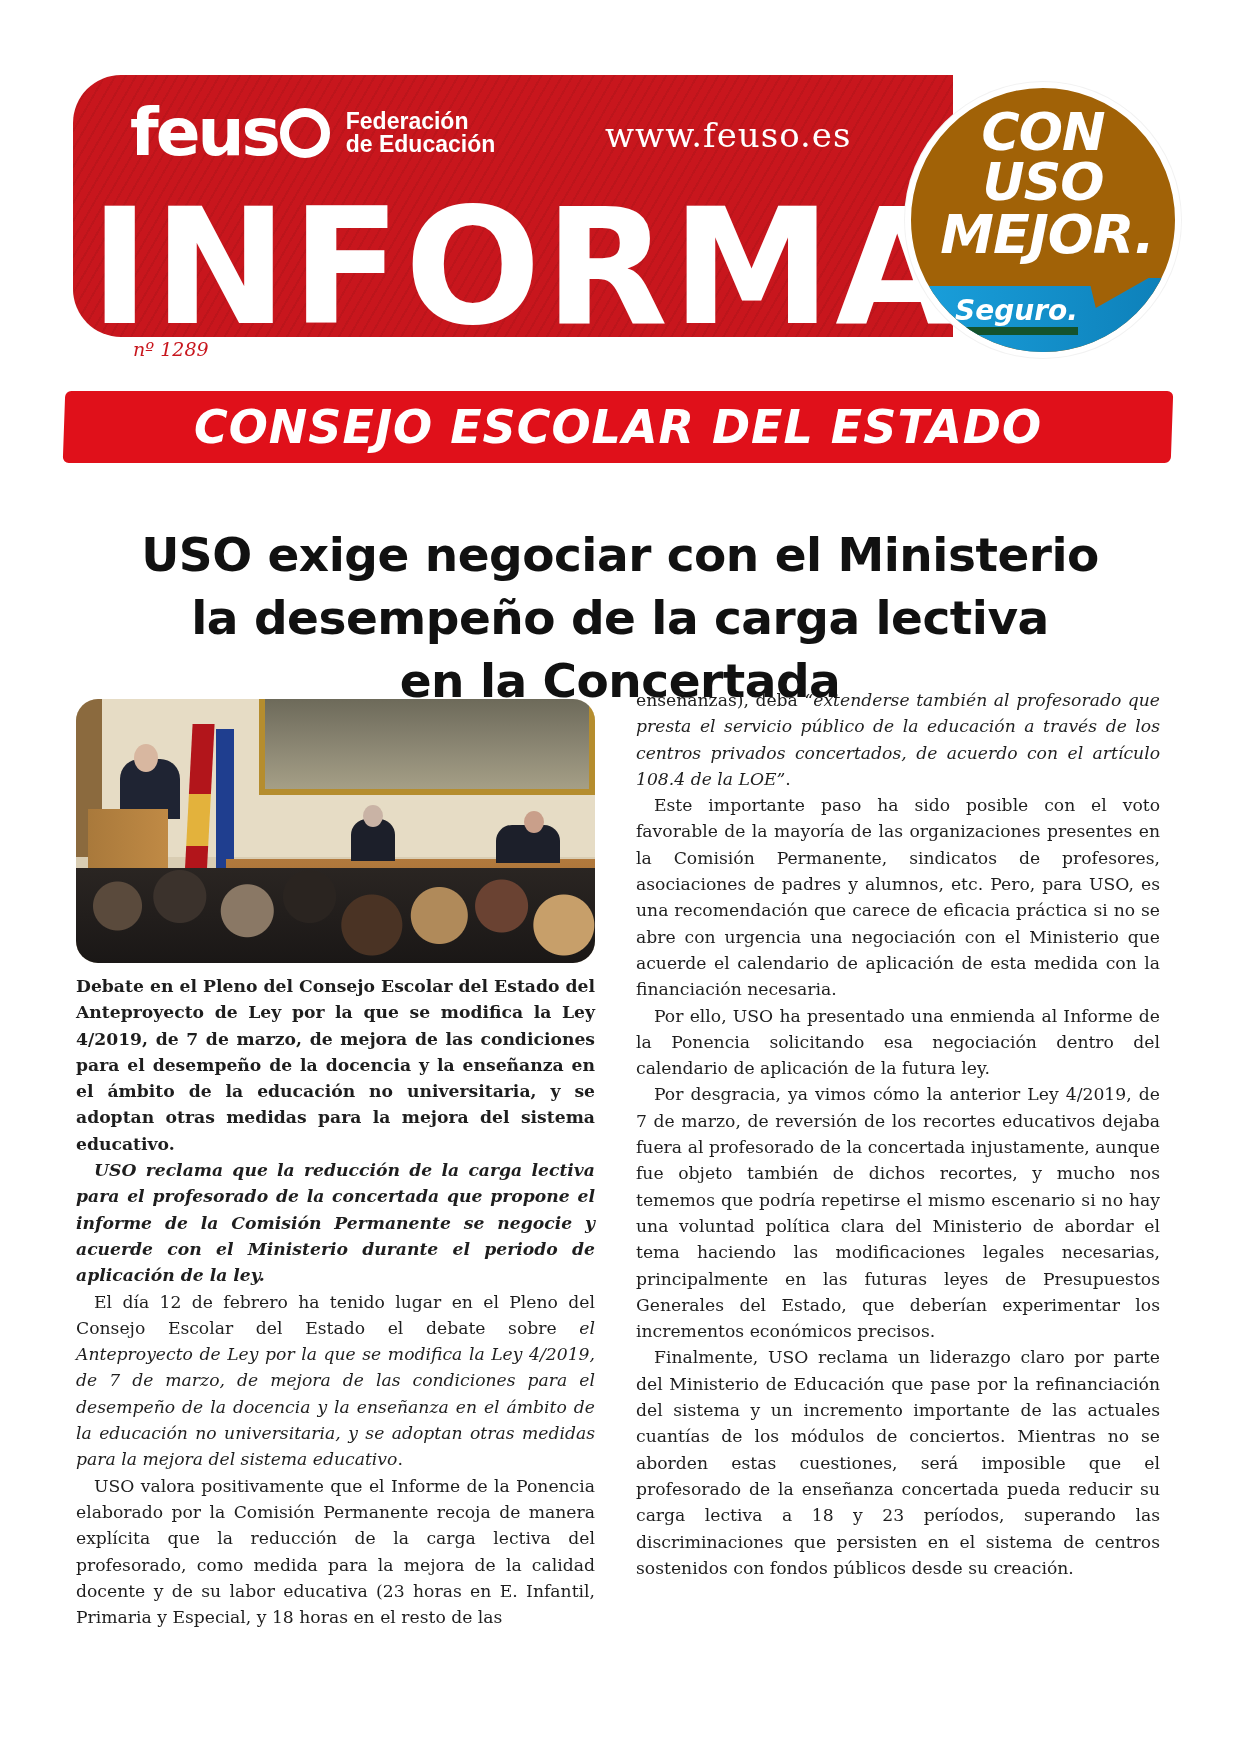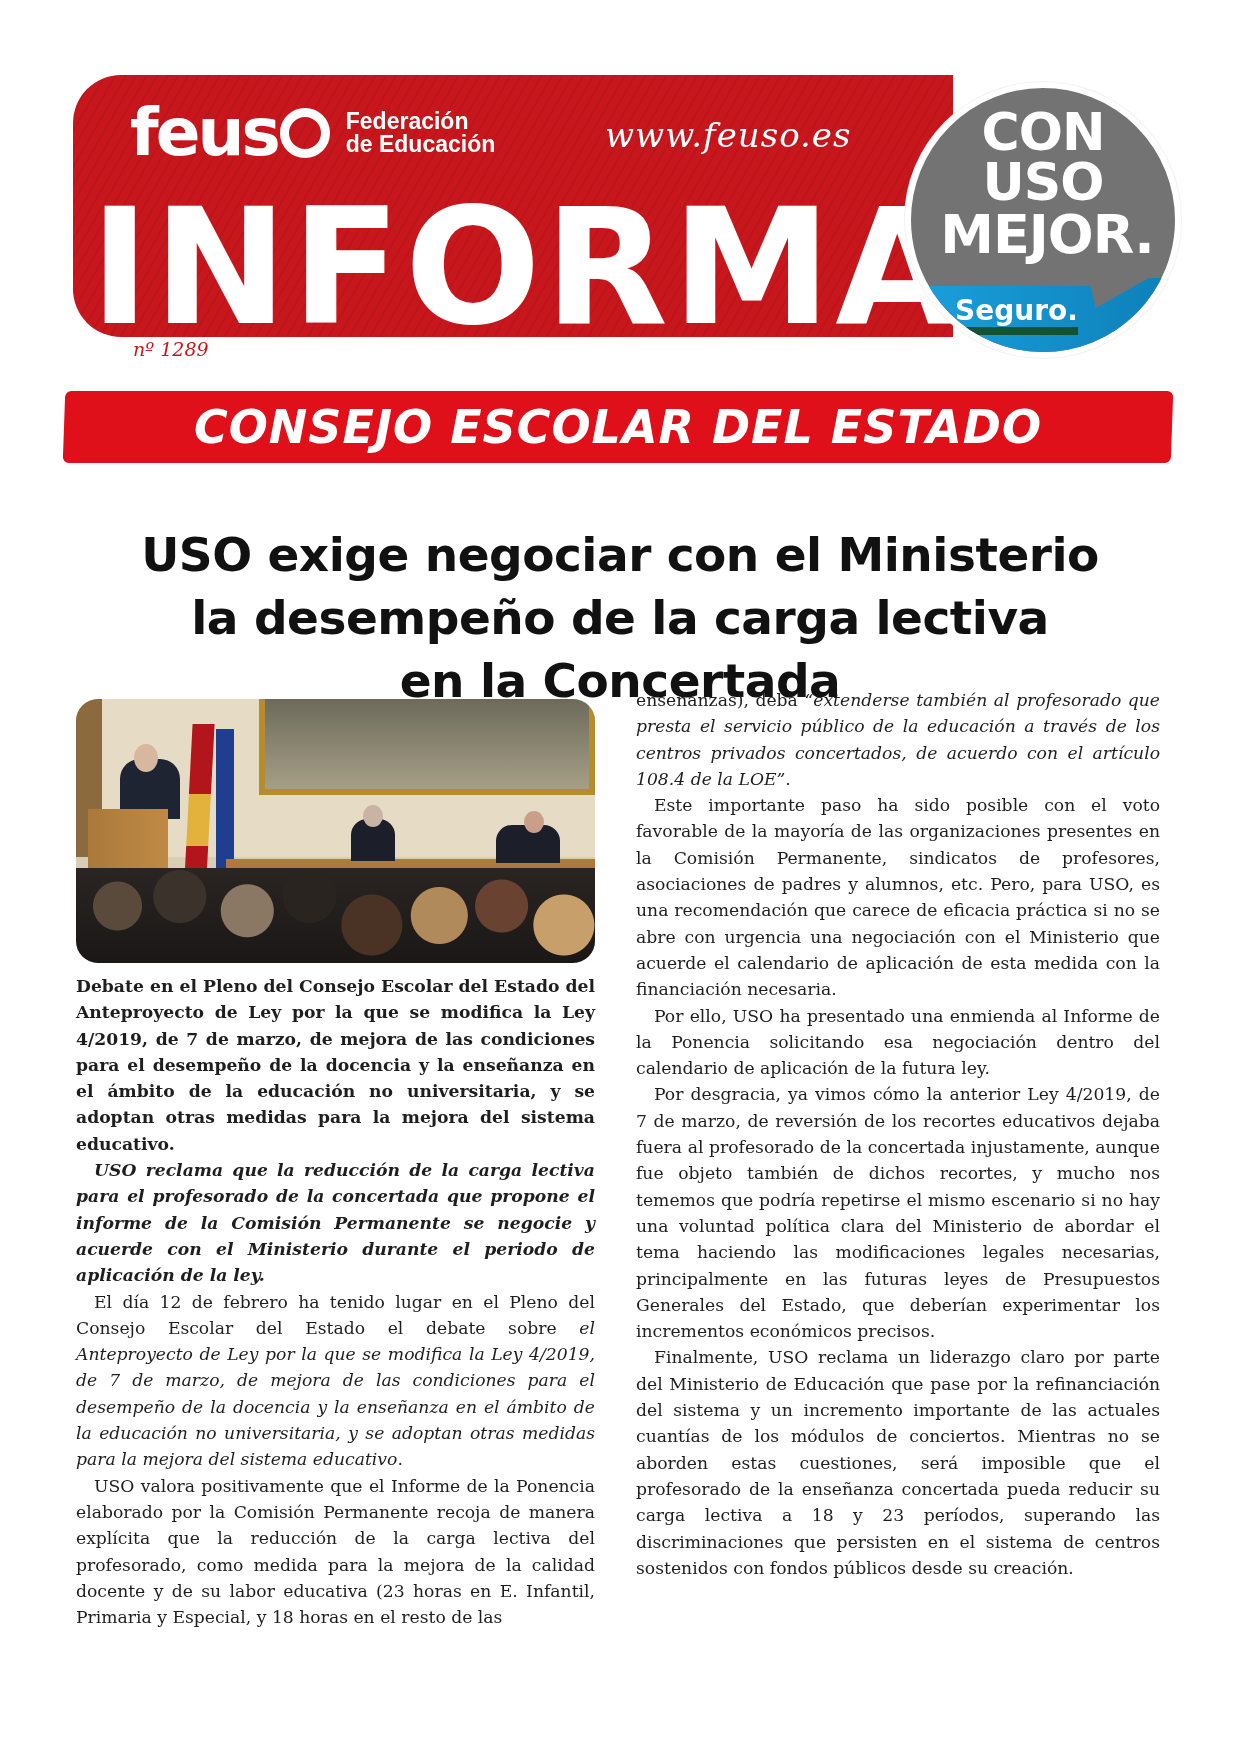--- a/index.html
+++ b/index.html
@@ -16,30 +16,30 @@
   }
   .logo { position: absolute; left: 130px; top: 100px; display: flex; align-items: center; justify-content: space-between; }
   .logo-mark { font-family: "DejaVu Sans", sans-serif; font-weight: bold; color: #fff; font-size: 66px; letter-spacing: -3px; line-height: 1; }
   .logo-mark .seal {
     display: inline-block; width: 50px; height: 50px; border-radius: 50%; border: 9px solid #fff;
     vertical-align: middle; margin-left: 2px; position: relative; top: -4px;
   }
   .logo-text { margin-left: 16px; color: #fff; font-family: "Liberation Sans", sans-serif; font-size: 23px; line-height: 23px; font-weight: bold; }
   .website {
     position: absolute; left: 605px; top: 115px; color: #fff;
-    font-family: "DejaVu Serif", serif; font-style: italic; font-size: 34px; letter-spacing: 1px;
+    font-family: "DejaVu Serif", serif; font-size: 34px; letter-spacing: 1px;
   }
   .masthead-clip { position: absolute; left: 73px; top: 75px; width: 880px; height: 265px; overflow: hidden; }
   .masthead-inner { position: absolute; left: 17px; top: 118px; color:#fff; font-family: "DejaVu Sans", sans-serif; font-weight: bold; font-size: 160px; line-height: 150px; letter-spacing: 4px; }
   .issue { position: absolute; left: 133px; top: 338px; color: #c8161d; font-style: italic; font-size: 19px; font-family: "DejaVu Serif", serif; }
 
   
   .badge {
     position: absolute; left: 905px; top: 82px; width: 276px; height: 276px; border-radius: 50%;
-    background: #737373; border: 6px solid #fff; overflow: hidden; box-shadow: 0 0 0 1px #f2f2f2;
+    background: #a16207; border: 6px solid #fff; overflow: hidden; box-shadow: 0 0 0 1px #f2f2f2; font-style: italic;
   }
   .badge-blue {
     position: absolute; left: 0; top: 190px; width: 100%; height: 100px;
     background: linear-gradient(90deg, #1aa0dc, #0d7fb8);
     clip-path: polygon(0 8%, 68% 8%, 70% 30%, 90% 0, 100% 0, 100% 100%, 0 100%);
   }
   .badge-line { position: absolute; color: #fff; font-family: "DejaVu Sans", sans-serif; font-weight: bold; text-align: center; width: 100%; letter-spacing: -1px; }
   .badge-l1 { top: 18px; font-size: 52px; line-height: 52px; }
   .badge-l2 { top: 68px; font-size: 52px; line-height: 52px; }
   .badge-l3 { top: 120px; font-size: 54px; line-height: 54px; left: 4px; }

